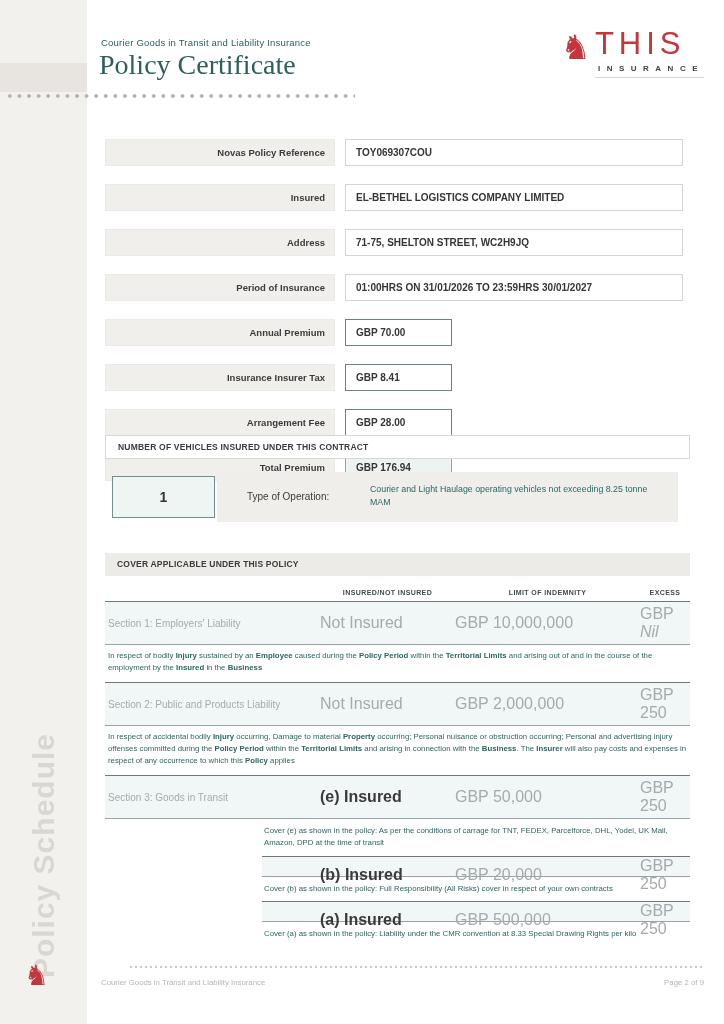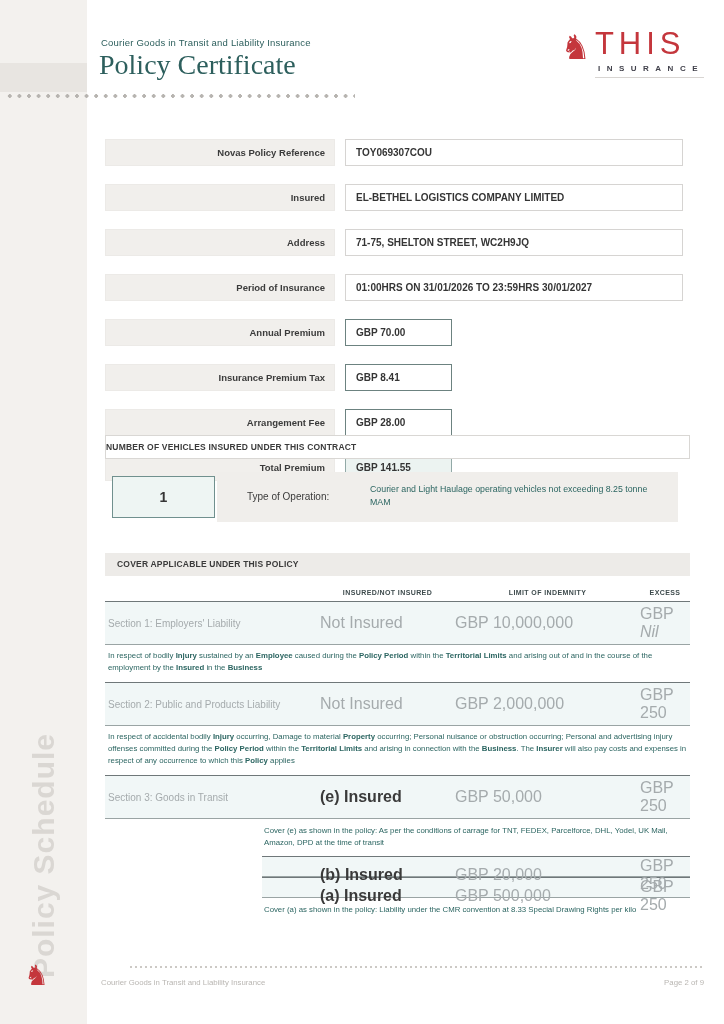--- a/index.html
+++ b/index.html
@@ -28,21 +28,21 @@
   
   .fields { position:absolute; left:105px; top:139px; width:585px; display:flex; flex-direction:column; gap:18px; }
   .f-row { display:flex; gap:10px; height:27px; }
   .f-label { width:230px; background:#f1efec; border:1px solid #eceae7; font-size:9.5px; font-weight:bold; color:#3b3b3b; text-align:right; padding-right:9px; line-height:25px; }
   .f-value { background:#ffffff; border:1px solid #d6d4d2; font-size:10px; font-weight:bold; color:#353535; padding-left:10px; line-height:25px; }
   .f-value.wide { width:338px; }
   .f-value.premium { width:107px; border-color:#6c8280; }
   .f-value.total { width:107px; border-color:#92a9a7; background:#ecf3f1; }
 
   
-  .veh-banner { position:absolute; left:105px; top:435px; width:585px; height:24px; border:1px solid #d9d7d4; background:#fff; font-size:8.5px; font-weight:bold; color:#3b3b3b; line-height:22px; letter-spacing:0.2px; }
+  .veh-banner { position:absolute; left:105px; top:435px; width:585px; height:24px; border:1px solid #d9d7d4; background:#fff; font-size:8.5px; font-weight:bold; color:#3b3b3b; line-height:22px; padding-left:12px; letter-spacing:0.2px; }
   .veh-count { position:absolute; left:112px; top:476px; width:103px; height:42px; background:#eef5f3; border:1px solid #70908e; font-size:14px; font-weight:bold; color:#353535; text-align:center; line-height:40px; }
   .veh-panel { position:absolute; left:217px; top:472px; width:461px; height:50px; background:#f0eeeb; }
   .veh-type-label { position:absolute; left:30px; top:19px; font-size:10px; font-weight:normal; color:#3b3b3b; }
   .veh-type-value { position:absolute; left:153px; top:11px; width:296px; font-size:8.8px; color:#2b6561; line-height:1.5; }
 
   
   .cover-banner { position:absolute; left:105px; top:553px; width:585px; height:23px; background:#edebe8; font-size:8.5px; font-weight:bold; color:#3b3b3b; line-height:23px; padding-left:12px; letter-spacing:0.2px; }
   .cover-table { position:absolute; left:105px; top:584px; width:585px; }
   .t-grid { display:grid; grid-template-columns:215px 135px 185px 50px; align-items:center; }
   .t-head { height:17px; }
@@ -101,30 +101,30 @@
     </div>
     <div class="f-row">
       <div class="f-label">Period of Insurance</div>
       <div class="f-value wide">01:00HRS ON 31/01/2026 TO 23:59HRS 30/01/2027</div>
     </div>
     <div class="f-row">
       <div class="f-label">Annual Premium</div>
       <div class="f-value premium">GBP 70.00</div>
     </div>
     <div class="f-row">
-      <div class="f-label">Insurance Premium Tax</div>
+      <div class="f-label">Insurance Insurer Tax</div>
       <div class="f-value premium">GBP 8.41</div>
     </div>
     <div class="f-row">
       <div class="f-label">Arrangement Fee</div>
       <div class="f-value premium">GBP 28.00</div>
     </div>
     <div class="f-row">
       <div class="f-label">Total Premium</div>
-      <div class="f-value total">GBP 141.55</div>
+      <div class="f-value total">GBP 176.94</div>
     </div>
   </div>
 
   <div class="veh-banner">NUMBER OF VEHICLES INSURED UNDER THIS CONTRACT</div>
   <div class="veh-count">1</div>
   <div class="veh-panel">
     <div class="veh-type-label">Type of Operation:</div>
     <div class="veh-type-value">Courier and Light Haulage operating vehicles not exceeding 8.25 tonne MAM</div>
   </div>
 
@@ -160,20 +160,21 @@
       <div class="t-cell"><span>GBP 250</span></div>
     </div>
     <div class="sub-note">Cover (e) as shown in the policy: As per the conditions of carrage for TNT, FEDEX, Parcelforce, DHL, Yodel, UK Mail, Amazon, DPD at the time of transit</div>
 
     <div class="sub-row">
       <div></div>
       <div class="t-cell em">(b) Insured</div>
       <div class="t-cell">GBP 20,000</div>
       <div class="t-cell">GBP 250</div>
     </div>
+    <div class="sub-note">Cover (b) as shown in the policy: Full Responsibility (All Risks) cover in respect of your own contracts</div>
 
     <div class="sub-row">
       <div></div>
       <div class="t-cell em">(a) Insured</div>
       <div class="t-cell">GBP 500,000</div>
       <div class="t-cell">GBP 250</div>
     </div>
     <div class="sub-note">Cover (a) as shown in the policy: Liability under the CMR convention at 8.33 Special Drawing Rights per kilo</div>
   </div>
 

